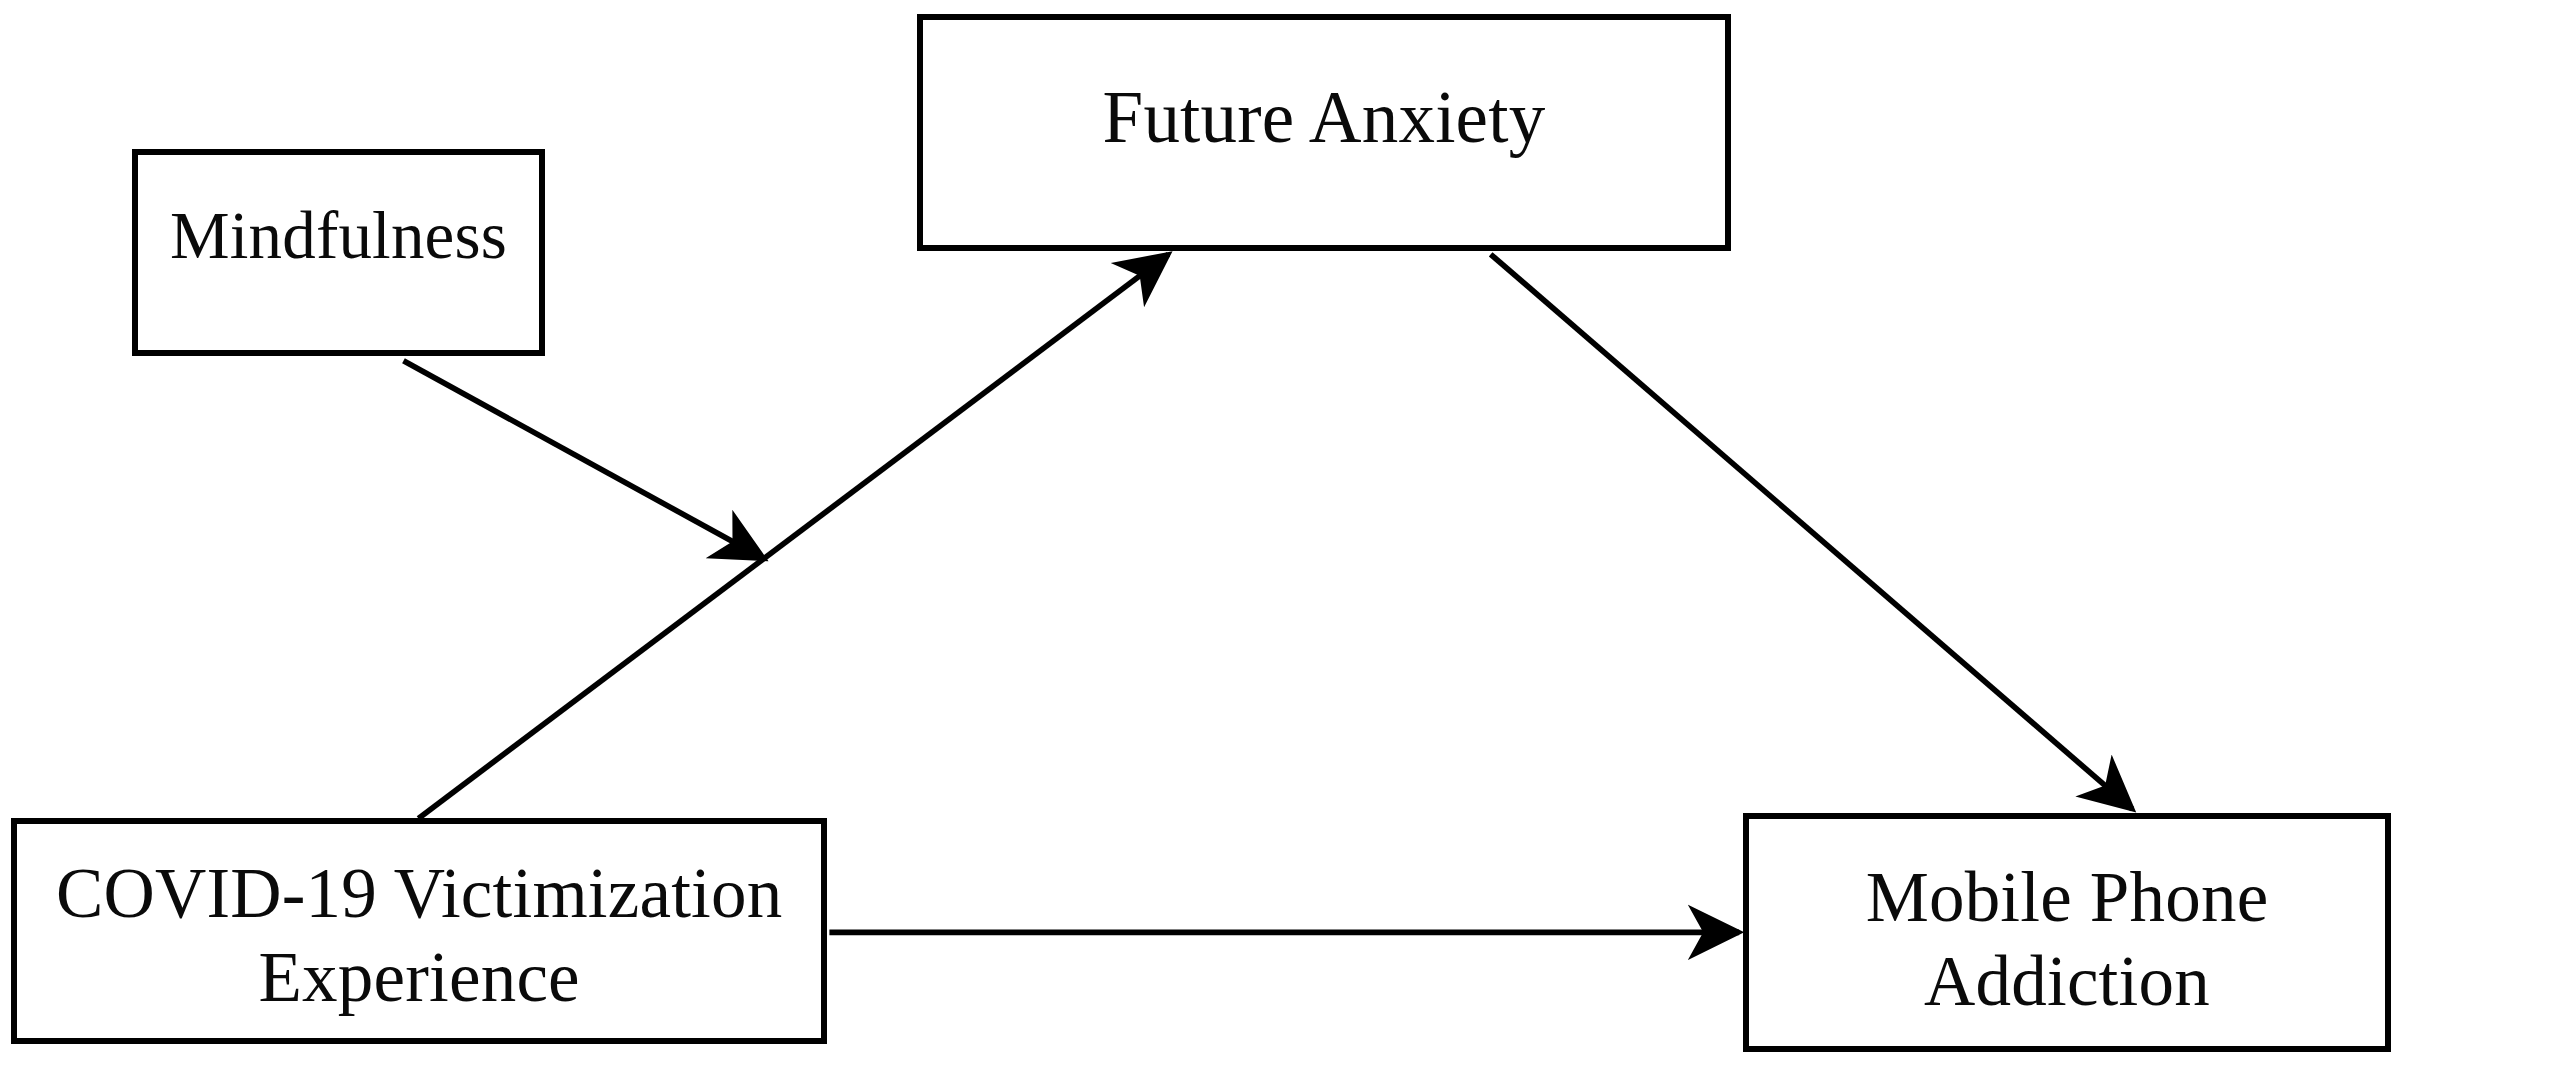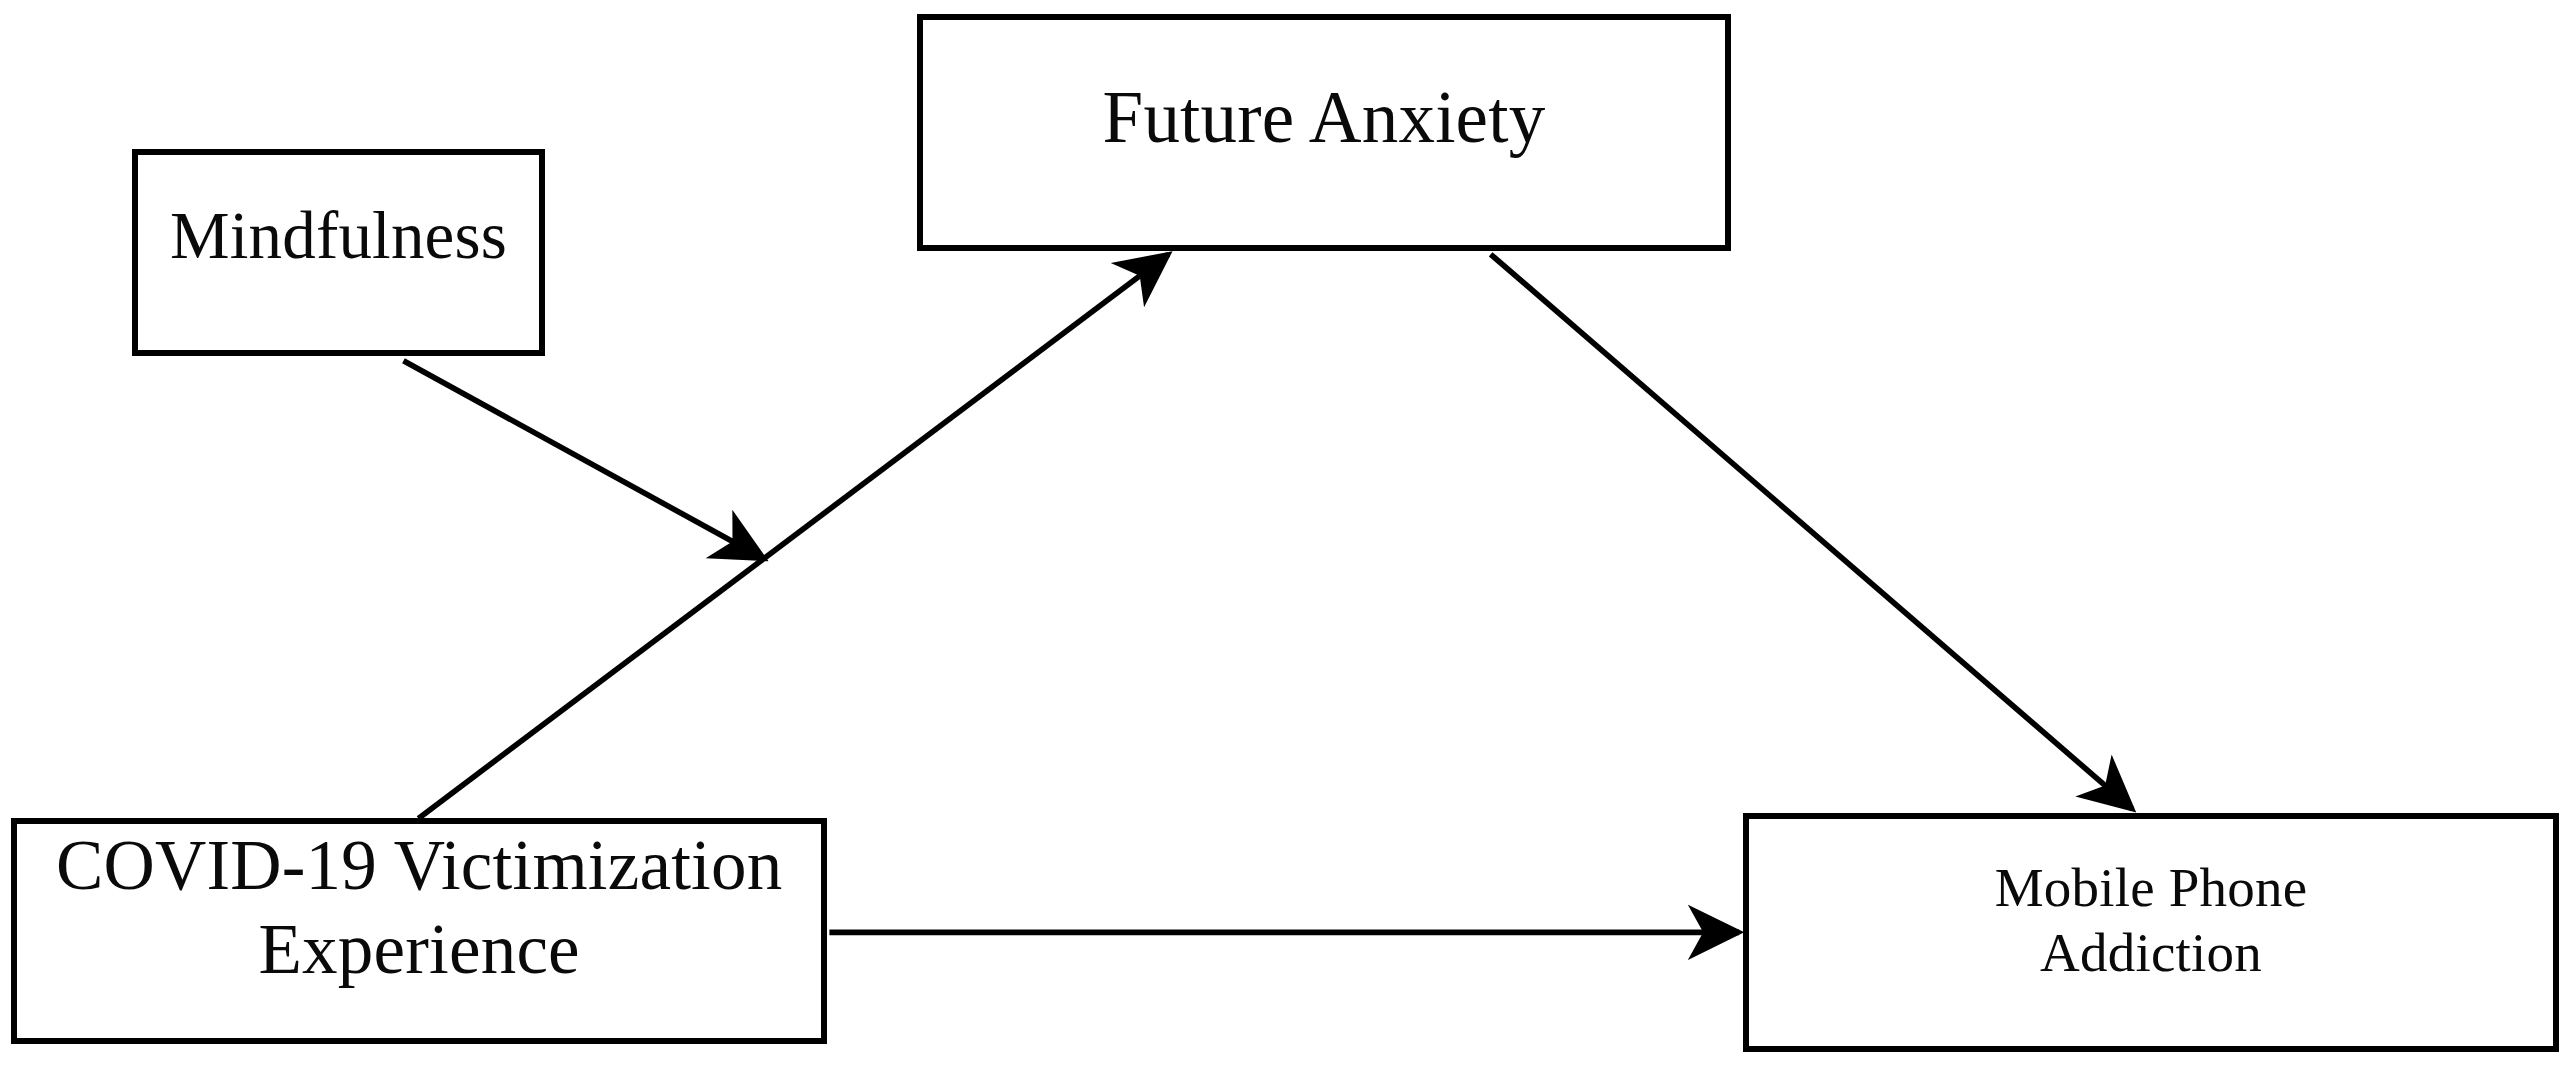--- a/index.html
+++ b/index.html
@@ -58,26 +58,26 @@
     width: 814px; height: 237px;
     font-size: 73px;
   }
   #node-future-anxiety .node-label { padding-top: 55px; }
 
   #node-covid {
     left: 11.2px;   top: 818px;
     width: 816px; height: 226px;
     font-size: 71px;
   }
-  #node-covid .node-label { }
+  #node-covid .node-label { padding-top: 28px; }
 
   #node-mobile {
     left: 1743px; top: 813px;
-    width: 816px; height: 239px;
-    font-size: 55px;
+    width: 648px; height: 239px;
+    font-size: 71px;
   }
   #node-mobile .node-label { padding-top: 37px; }
 </style>
 </head>
 <body>
 
 <div id="diagram-canvas">
 
   <svg id="edge-layer" viewBox="0 0 2758 1158" width="2576" height="1082" xmlns="http://www.w3.org/2000/svg">
     <defs>

